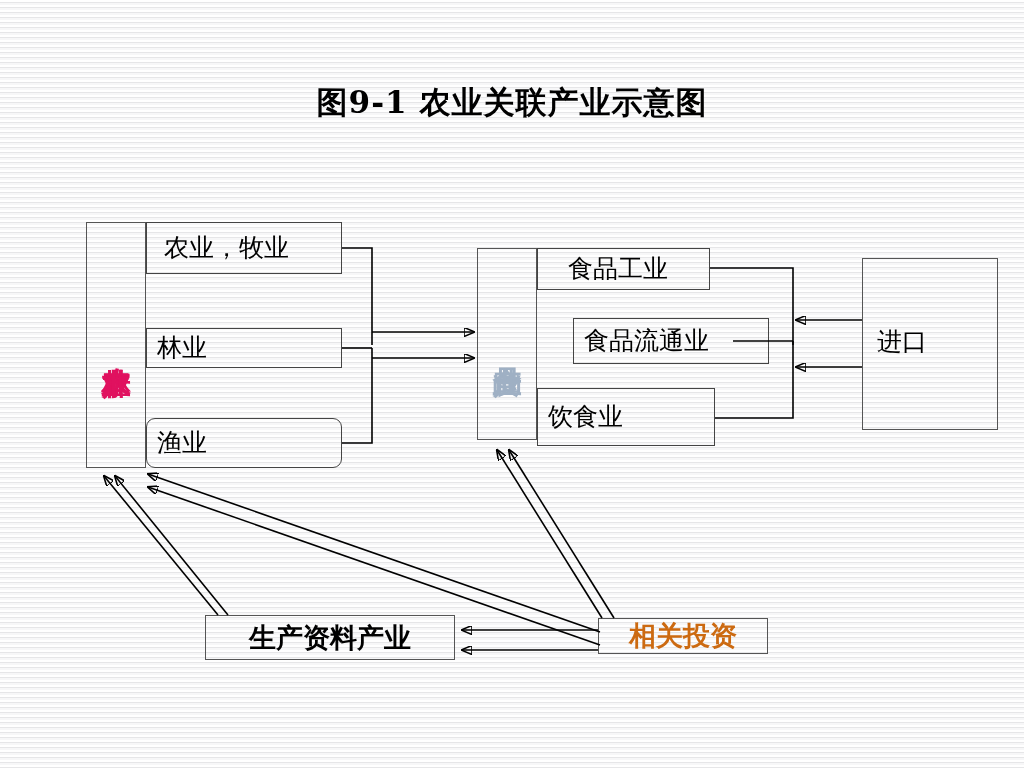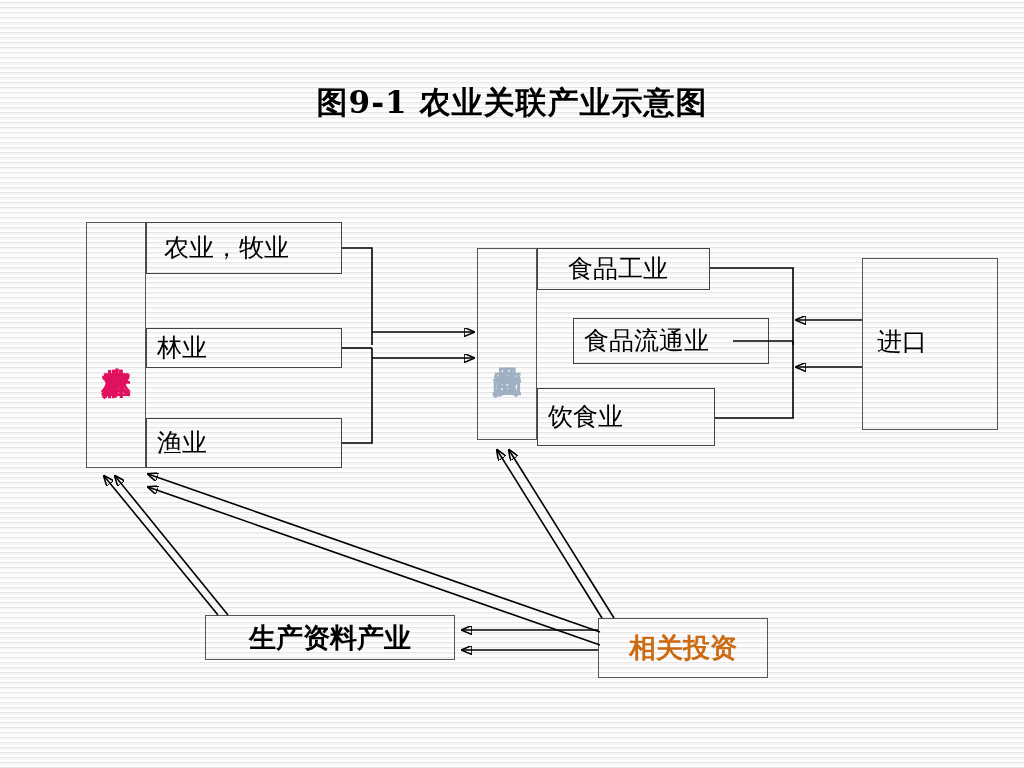--- a/index.html
+++ b/index.html
@@ -138,21 +138,21 @@
   <div class="vlabel" style="left:86px; top:222px; width:60px; height:246px; color:#E0115F;">农林水产业</div>
 
   <div class="box" style="left:146px; top:222px; width:196px; height:52px;padding-left:7px;">
     <span class="box-text">农业，牧业</span>
   </div>
 
   <div class="box" style="left:146px; top:328px; width:196px; height:40px;">
     <span class="box-text">林业</span>
   </div>
 
-  <div class="box" style="left:146px; top:418px; width:196px; height:50px;">
+  <div class="box" style="left:146px; top:418px; width:196px; height:50px;border-radius:9px;">
     <span class="box-text">渔业</span>
   </div>
 
   <div class="vlabel" style="left:477px; top:248px; width:60px; height:192px; color:#9FB0C4;">食品产业</div>
 
   <div class="box" style="left:537px; top:248px; width:173px; height:42px;padding-left:20px;">
     <span class="box-text">食品工业</span>
   </div>
 
   <div class="box" style="left:555px; top:318px; width:196px; height:46px;margin-left:18px;">
@@ -164,21 +164,21 @@
   </div>
 
   <div class="stack" style="left:862px; top:258px; width:136px; height:172px;">
     <span class="line">进口</span>
   </div>
 
   <div class="bottom-box" style="left:205px; top:615px; width:250px; height:45px; color:#000000;">
     <span>生产资料产业</span>
   </div>
 
-  <div class="bottom-box" style="left:598px; top:618px; width:170px; height:60px; color:#CC6A11;">
+  <div class="bottom-box" style="left:598px; top:618px; width:170px; height:36px; color:#CC6A11;">
     <span>相关投资</span>
   </div>
 
   <svg id="wires" viewBox="0 0 1024 768">
     <defs>
       <marker id="ah" markerWidth="11" markerHeight="9" refX="10" refY="4.5" orient="auto" markerUnits="userSpaceOnUse">
         <path d="M0,0 L11,4.5 L0,9 z" fill="#000000" stroke="none"></path>
       </marker>
     </defs>
 

